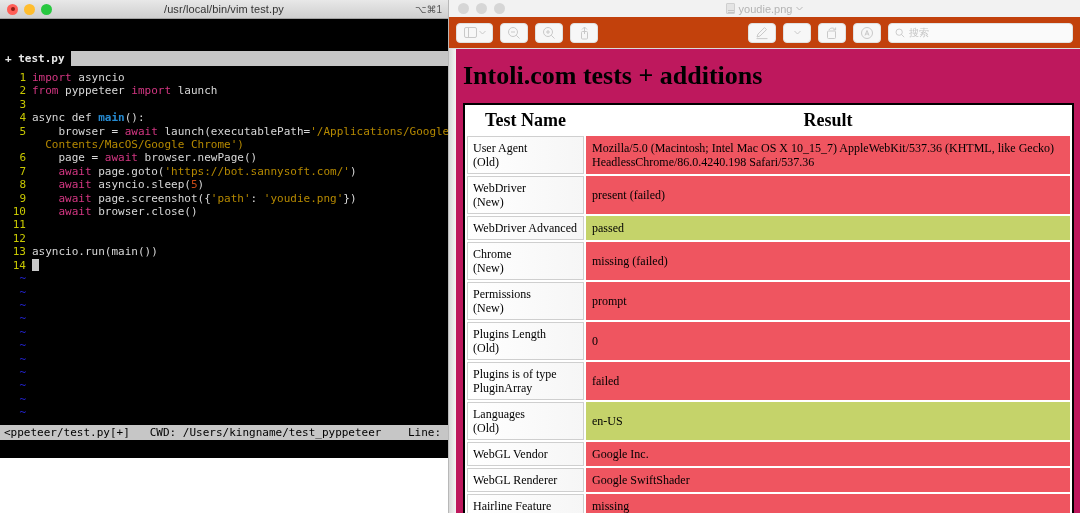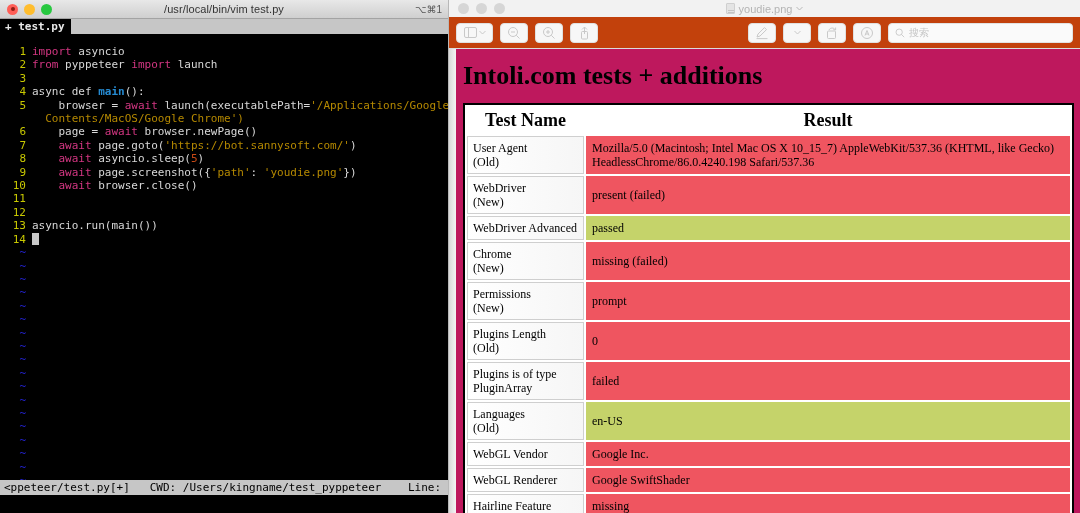--- a/index.html
+++ b/index.html
@@ -7,21 +7,21 @@
     width: 1080px; height: 513px;
     overflow: hidden;
     background: #ffffff;
     font-family: "Liberation Sans", sans-serif;
   }
   .screen { position: relative; width: 1080px; height: 513px; display: flex; }
 
   
   .terminal {
     position: relative;
-    width: 448px; height: 513px;
+    width: 448px; height: 458px;
     background: #000000;
     flex: 0 0 448px;
     overflow: hidden;
   }
   .term-titlebar {
     height: 19px;
     background: linear-gradient(to bottom, #e8e8e8, #cfcfcf);
     border-bottom: 1px solid #a3a3a3;
     display: flex; align-items: center;
     position: relative;
@@ -42,30 +42,31 @@
   }
   .term-shortcut {
     position: absolute; right: 6px; font-size: 10px; color: #555;
     font-family: "Liberation Sans", sans-serif;
   }
   .vim-tabline {
     height: 15px; background: #000;
     display: flex; align-items: stretch;
     font-family: "DejaVu Sans Mono", monospace;
     font-size: 11px;
+    margin-top: 32px;
   }
   .vim-tab-active {
     background: #000; color: #e8e8e8; padding: 0 6px 0 5px;
     display: flex; align-items: center; font-weight: bold; white-space: pre;
   }
   .vim-tabfill { flex: 1; background: #c6c6c6; }
   .vim-body {
     font-family: "DejaVu Sans Mono", monospace;
     font-size: 11px; line-height: 13.4px;
-    padding-top: 11px;
+    padding-top: 5px;
     white-space: pre;
     height: 447px; overflow: hidden;
   }
   .ln { color: #c8c800; display: inline-block; width: 26px; text-align: right; margin-right: 6px; }
   .kw     { color: #d33682; }
   .fn     { color: #268bd2; font-weight: bold; }
   .str    { color: #b58900; }
   .num    { color: #cb4b16; }
   .plain  { color: #d8d8d8; }
   .tilde  { color: #2222cc; display: inline-block; width: 26px; text-align: right; margin-right: 6px;}

